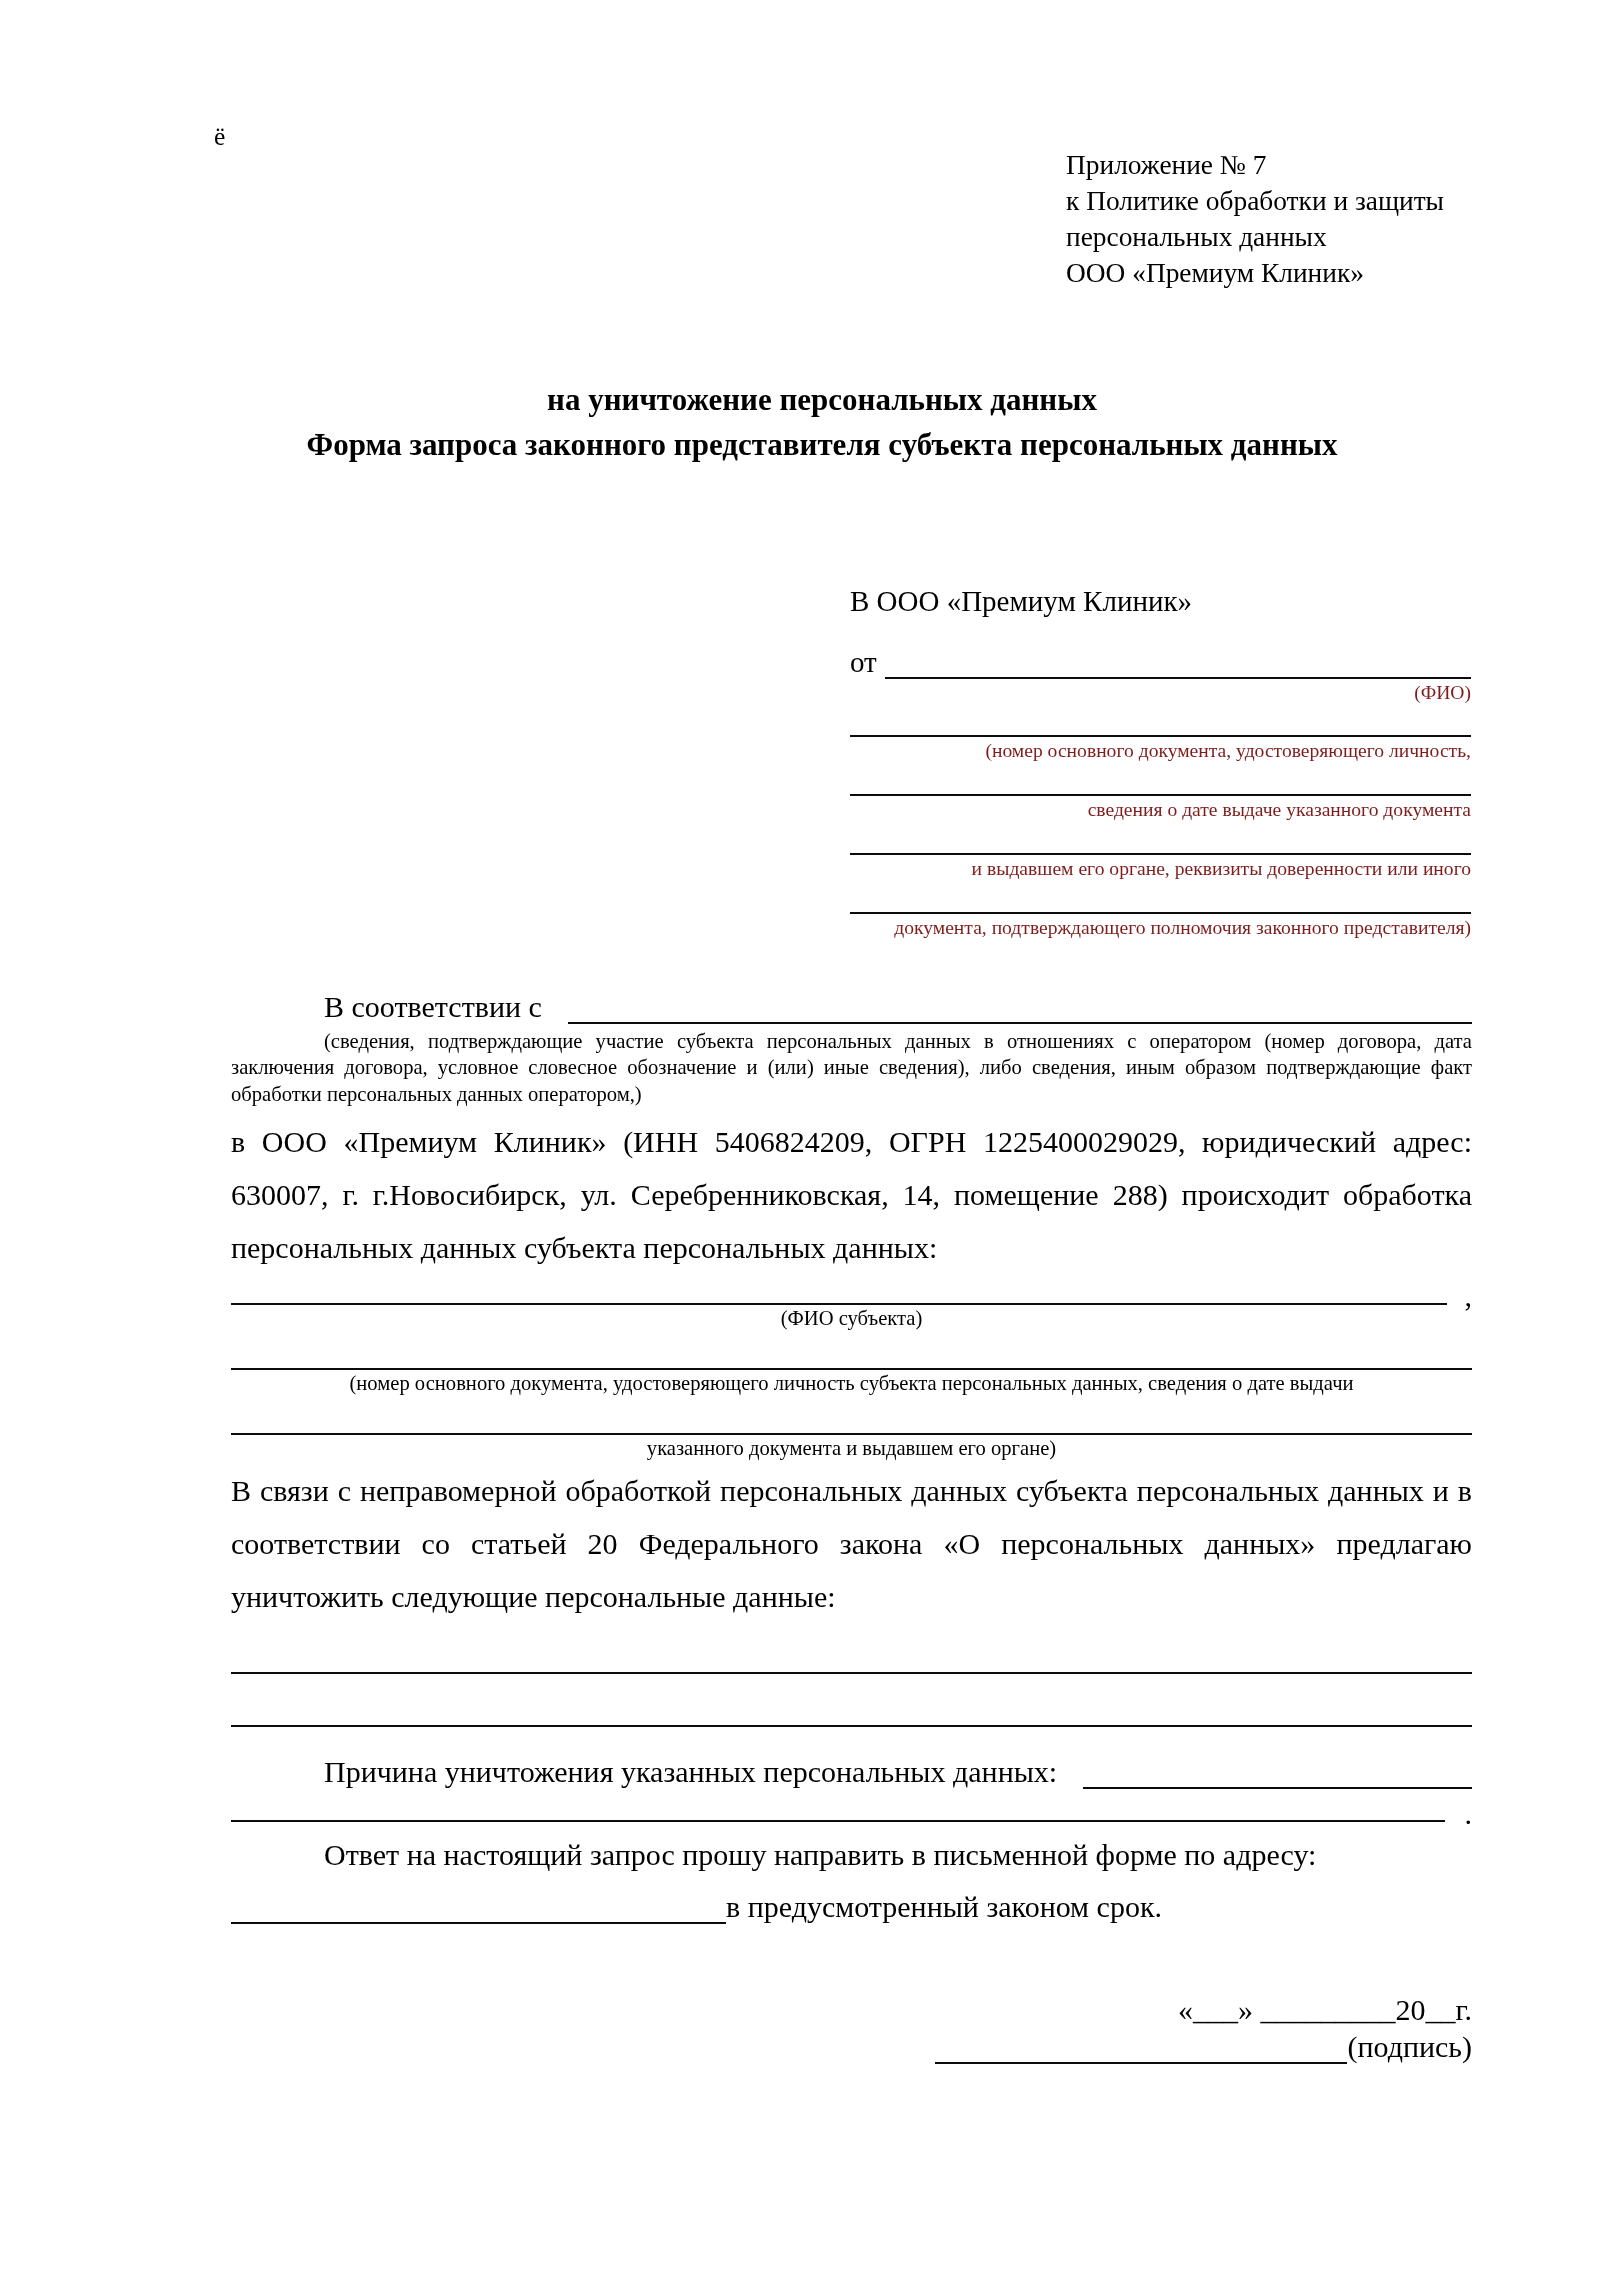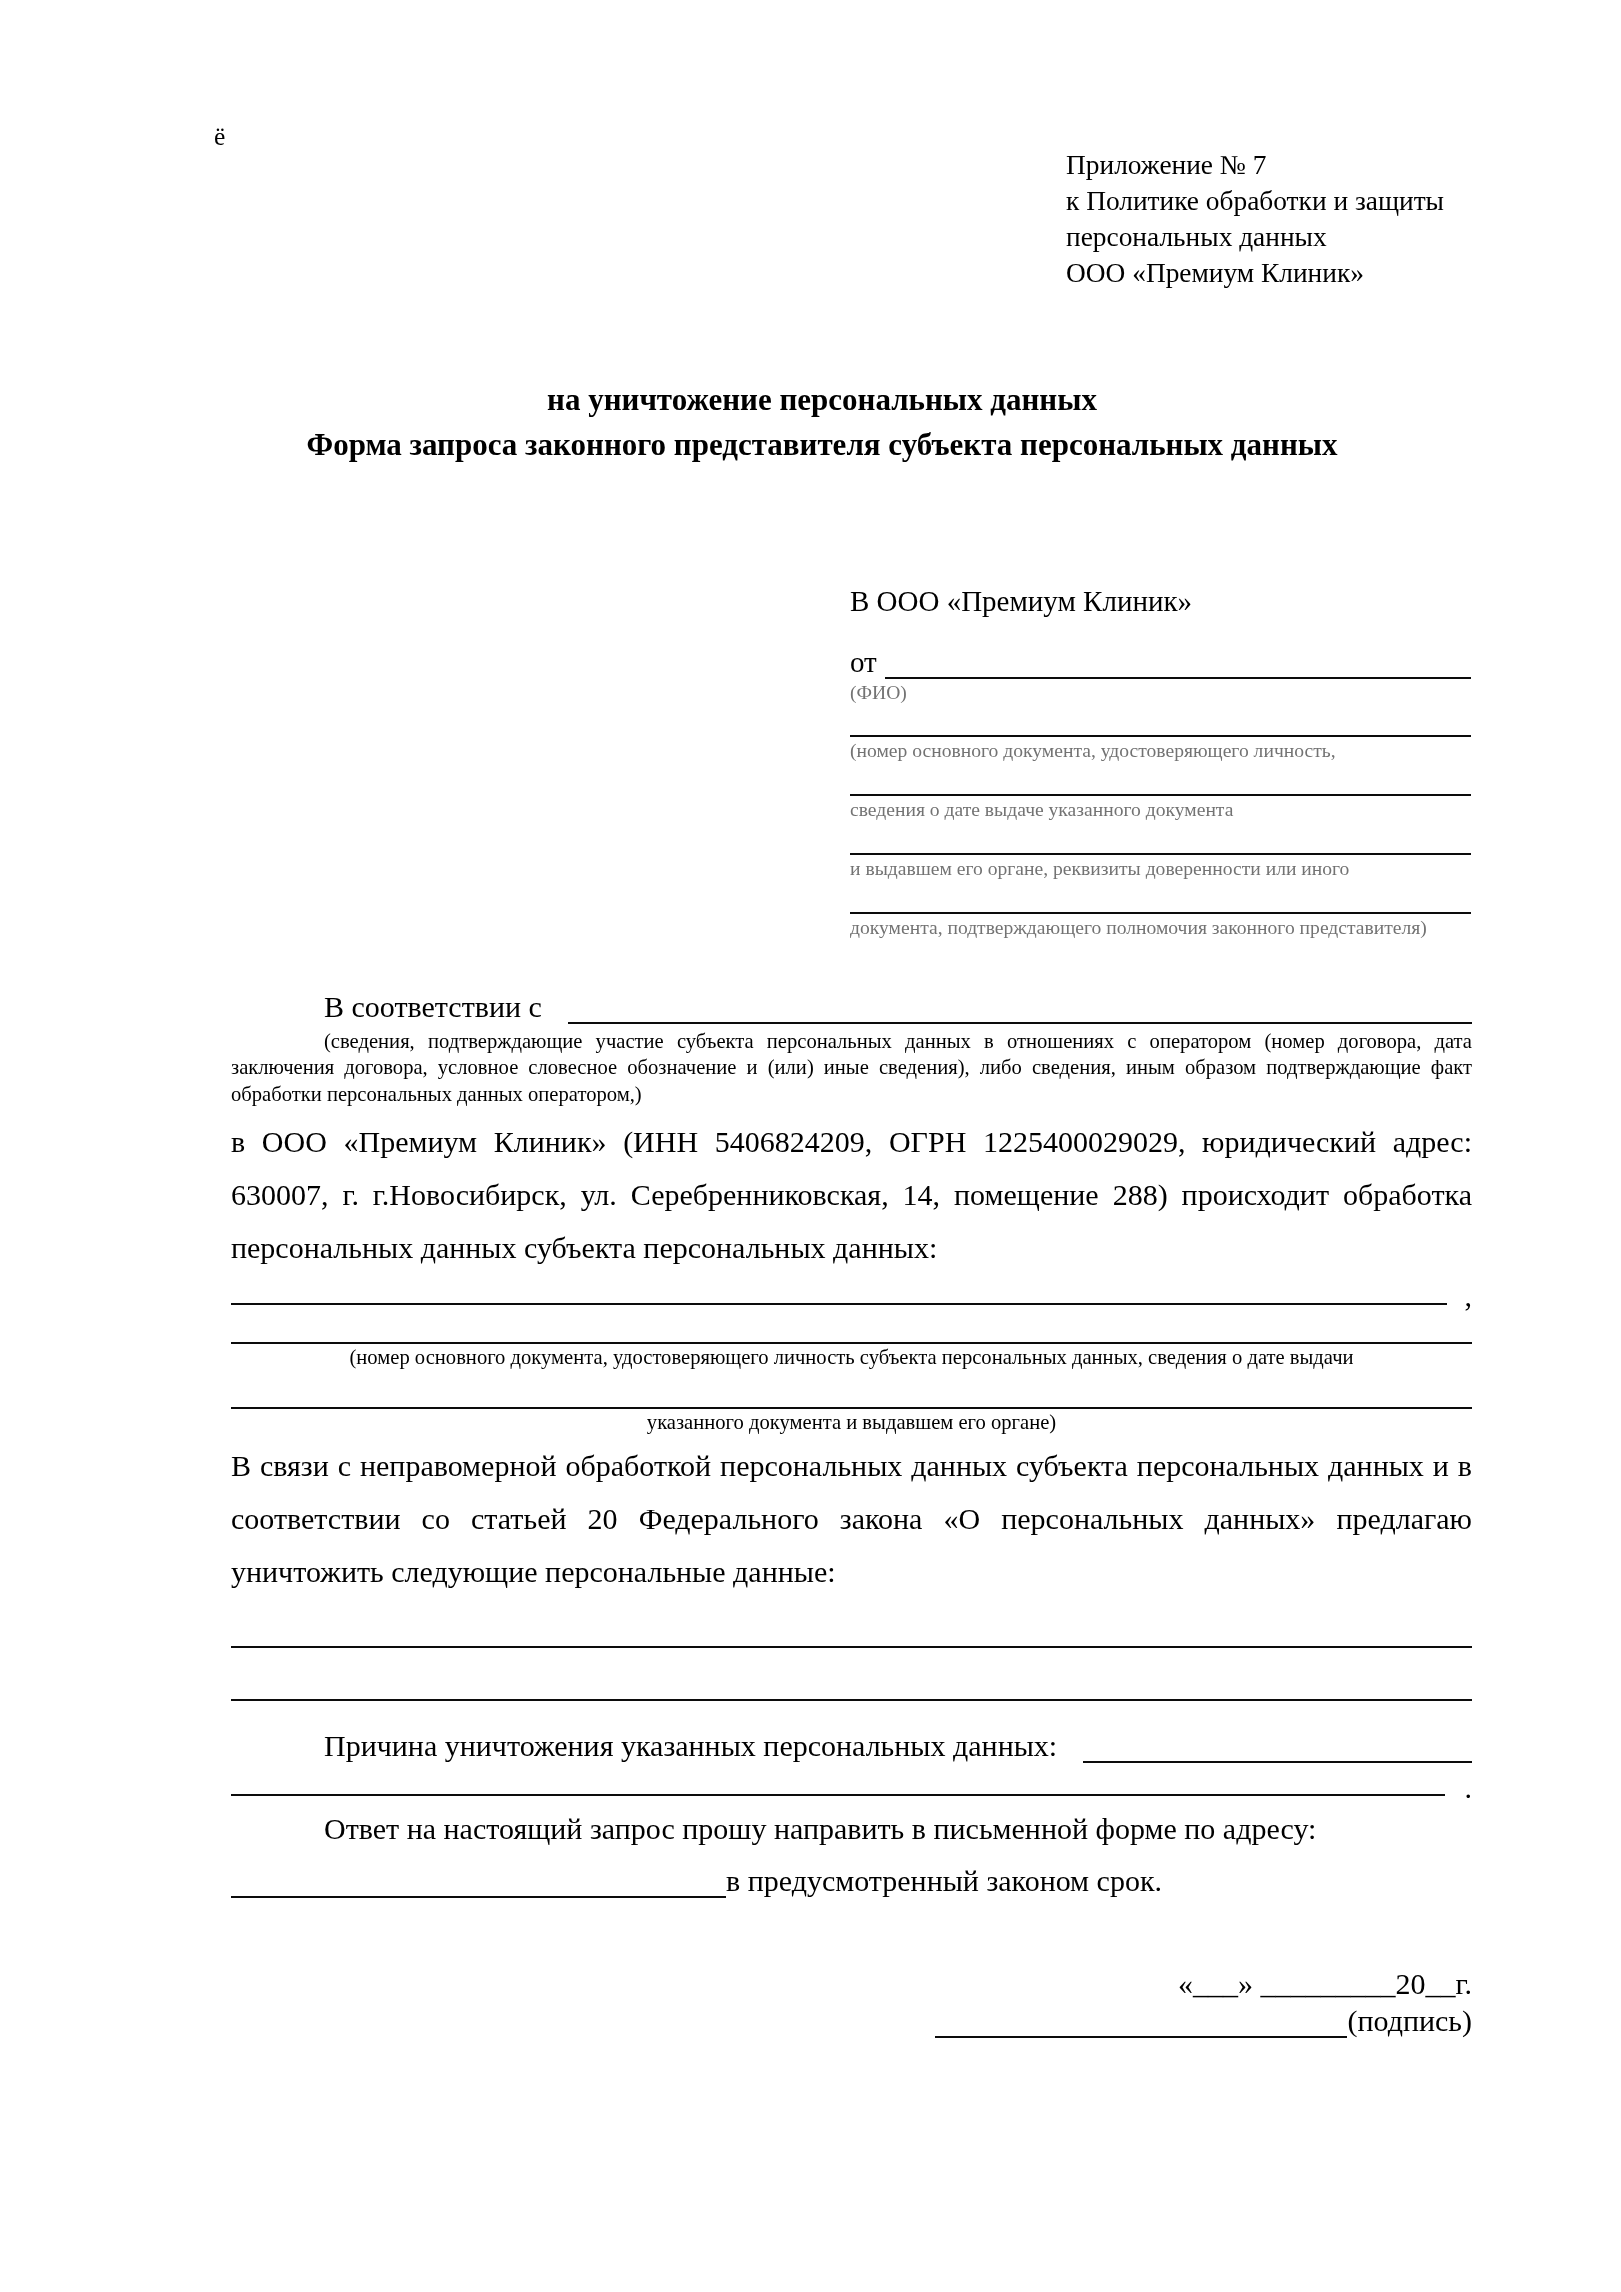--- a/index.html
+++ b/index.html
@@ -14,21 +14,21 @@
   .appendix{margin-left:835px;font-size:27.4px;line-height:36px;}
   
   .title{margin:86px 0 0 -59px;text-align:center;font-weight:bold;font-size:31px;line-height:45px;}
   .title span{display:block;}
   
   .addr{margin-top:116px;margin-left:619px;width:621px;font-size:29px;}
   .addr-to{line-height:37px;}
   .from-row{display:flex;align-items:flex-end;margin-top:17.6px;height:41px;}
   .from-row .lbl{white-space:pre;padding-right:7.8px;}
   .fill{flex:1 1 auto;border-bottom:2.9px solid #0c0c0c;}
-  .cap{font-size:19.6px;line-height:23.5px;text-align:left;color:#737373;}
+  .cap{font-size:19.6px;line-height:23.5px;text-align:right;color:#7f1d1d;}
   .uline{border-bottom:2.9px solid #0c0c0c;}
   .addr .uline{margin-top:11.8px;height:19.6px;}
   .addr .cap{margin-top:2px;}
   
   .row{display:flex;align-items:flex-end;gap:16px;}
   .accord{margin-top:41px;height:43px;font-size:30px;}
   .accord .lbl{padding-left:93px;padding-right:9.8px;white-space:pre;}
   .note{margin-top:3.9px;font-size:20.6px;line-height:26.5px;text-align:justify;text-indent:93px;}
   .para{font-size:30px;line-height:53px;text-align:justify;}
   .op{margin-top:7.8px;}
@@ -100,20 +100,21 @@
     </div>
 
     <div class="note">(сведения, подтверждающие участие субъекта персональных данных в отношениях с оператором (номер договора, дата заключения договора, условное словесное обозначение и (или) иные сведения), либо сведения, иным образом подтверждающие факт обработки персональных данных оператором,)</div>
 
     <div class="para op">в ООО «Премиум Клиник» (ИНН 5406824209, ОГРН 1225400029029, юридический адрес: 630007, г. г.Новосибирск, ул. Серебренниковская, 14, помещение 288) происходит обработка персональных данных субъекта персональных данных:</div>
 
     <div class="row char-row comma-row">
       <span class="fill"></span>
       <span class="ch">,</span>
     </div>
+    <div class="cap-c">(ФИО субъекта)</div>
 
     <div class="uline wide-line"></div>
     <div class="cap-c">(номер основного документа, удостоверяющего личность субъекта персональных данных, сведения о дате выдачи</div>
 
     <div class="uline wide-line"></div>
     <div class="cap-c">указанного документа и выдавшем его органе)</div>
 
     <div class="para demand">В связи с неправомерной обработкой персональных данных субъекта персональных данных и в соответствии со статьей 20 Федерального закона «О персональных данных» предлагаю уничтожить следующие персональные данные:</div>
 
     <div class="uline blank-a"></div>

